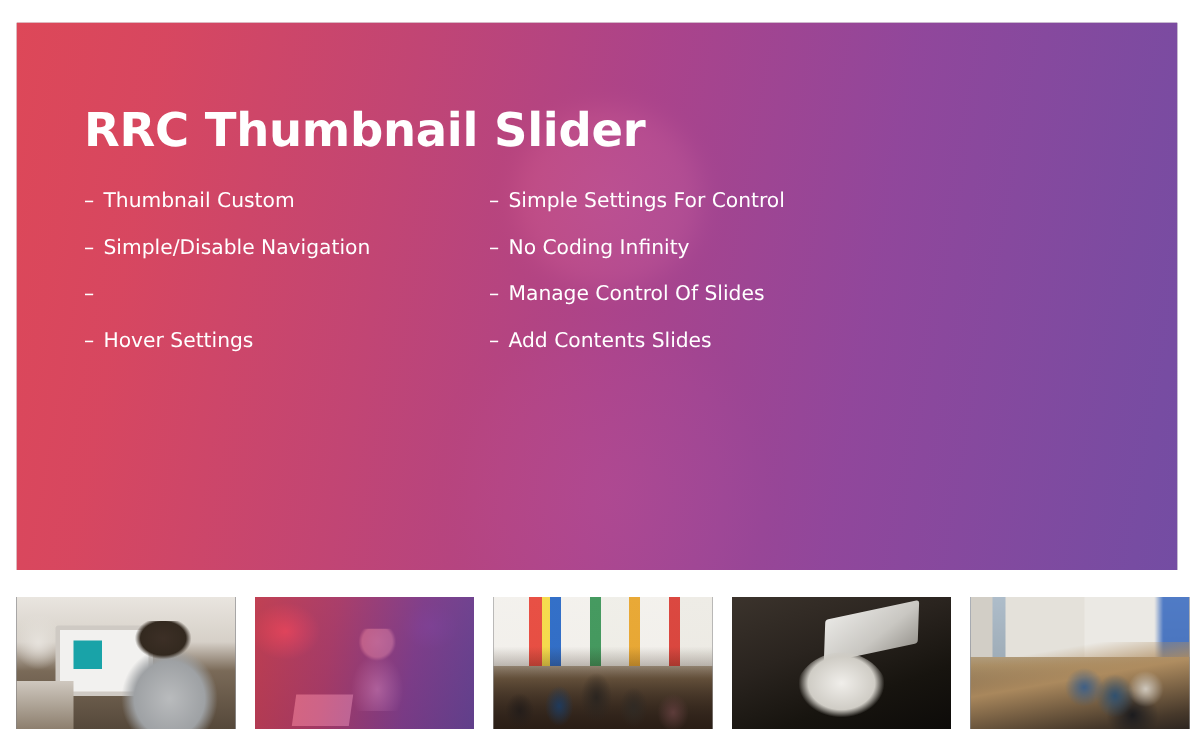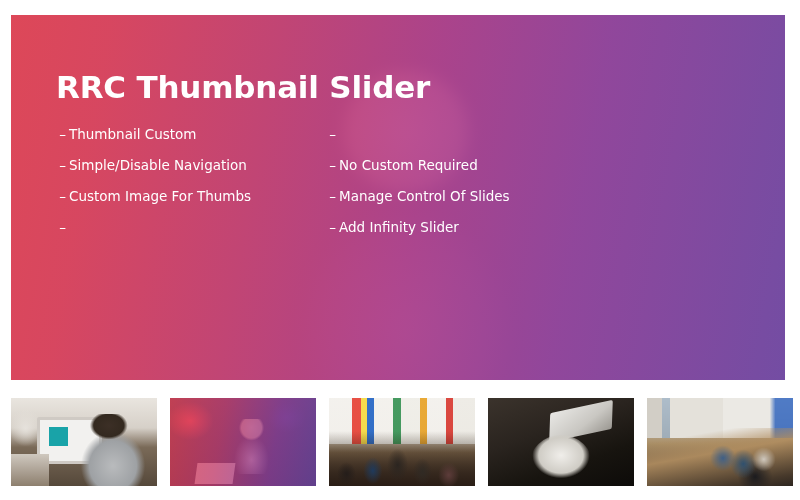--- a/index.html
+++ b/index.html
@@ -68,21 +68,20 @@
     position: absolute;
     inset: 0;
     background: linear-gradient(100deg, #ef4254 0%, #e8415d 12%, #cf3f74 32%, #b43d8f 52%, #9641a2 72%, #7448ab 100%);
     opacity: .86;
   }
 
   .hero-content {
     position: absolute;
     inset: 0;
     z-index: 3;
-    text-align: center;
   }
 
   .hero-title {
     position: absolute;
     left: 45px;
     top: 55px;
     font-size: 31px;
     font-weight: bold;
     color: #ffffff;
     letter-spacing: -0.2px;
@@ -302,42 +301,43 @@
           <div class="feature-item">
             <span class="feature-dash">–</span>
             <span>Thumbnail Custom</span>
           </div>
           <div class="feature-item">
             <span class="feature-dash">–</span>
             <span>Simple/Disable Navigation</span>
           </div>
           <div class="feature-item">
             <span class="feature-dash">–</span>
-            <span>Custom Image For Thumbs</span>
-          </div>
-          <div class="feature-item">
-            <span class="feature-dash">–</span>
+          </div>
+          <div class="feature-item">
+            <span class="feature-dash">–</span>
+            <span>Hover Settings</span>
           </div>
         </div>
 
         <div class="feature-col right">
           <div class="feature-item">
             <span class="feature-dash">–</span>
-          </div>
-          <div class="feature-item">
-            <span class="feature-dash">–</span>
-            <span>No Custom Required</span>
+            <span>Simple Settings For Control</span>
+          </div>
+          <div class="feature-item">
+            <span class="feature-dash">–</span>
+            <span>No Coding Infinity</span>
           </div>
           <div class="feature-item">
             <span class="feature-dash">–</span>
             <span>Manage Control Of Slides</span>
           </div>
           <div class="feature-item">
             <span class="feature-dash">–</span>
-            <span>Add Infinity Slider</span>
+            <span>Add Contents Slides</span>
           </div>
         </div>
 
       </div>
     </div>
   </div>
 
   <div class="thumb-strip" id="thumb-strip">
       <div class="thumb">
         <div class="thumb-img art-desk-imac">

